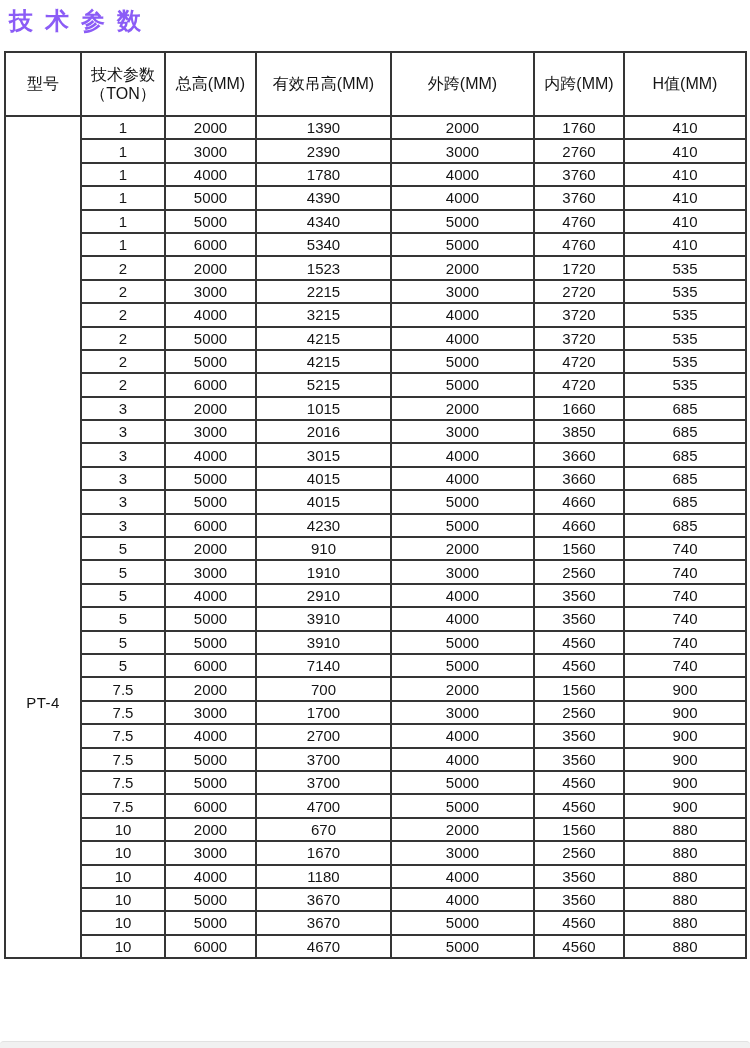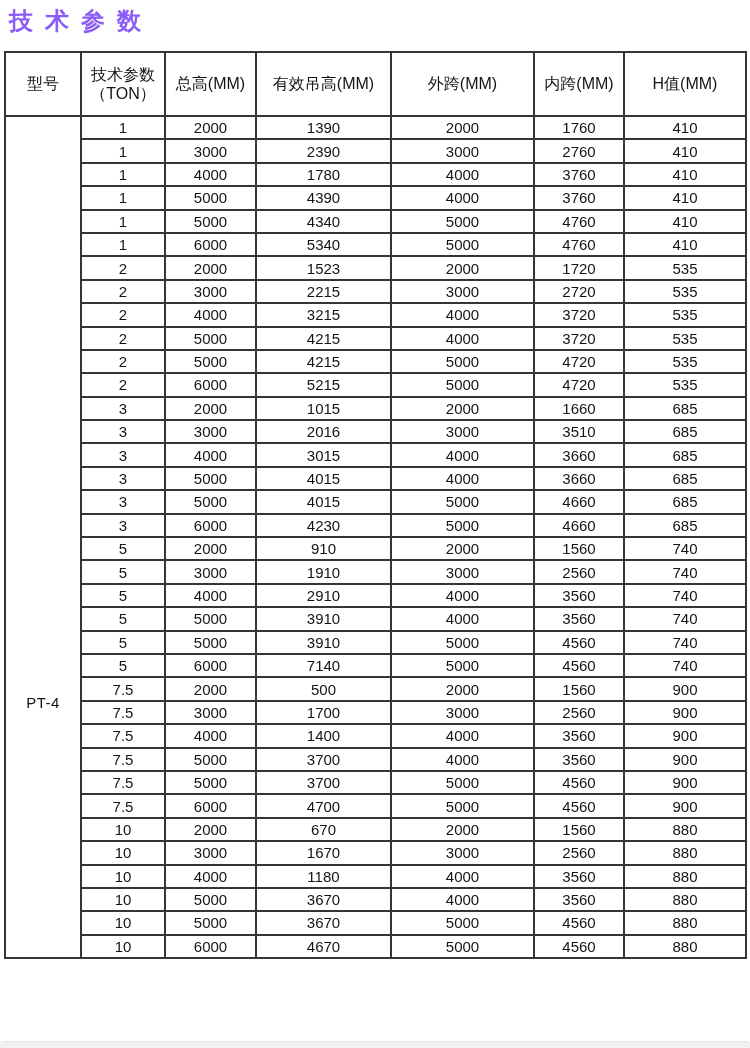--- a/index.html
+++ b/index.html
@@ -206,21 +206,21 @@
           <td>1015</td>
           <td>2000</td>
           <td>1660</td>
           <td>685</td>
         </tr>
         <tr>
           <td>3</td>
           <td>3000</td>
           <td>2016</td>
           <td>3000</td>
-          <td>3510</td>
+          <td>3850</td>
           <td>685</td>
         </tr>
         <tr>
           <td>3</td>
           <td>4000</td>
           <td>3015</td>
           <td>4000</td>
           <td>3660</td>
           <td>685</td>
         </tr>
@@ -292,37 +292,37 @@
           <td>5</td>
           <td>6000</td>
           <td>7140</td>
           <td>5000</td>
           <td>4560</td>
           <td>740</td>
         </tr>
         <tr>
           <td>7.5</td>
           <td>2000</td>
-          <td>500</td>
+          <td>700</td>
           <td>2000</td>
           <td>1560</td>
           <td>900</td>
         </tr>
         <tr>
           <td>7.5</td>
           <td>3000</td>
           <td>1700</td>
           <td>3000</td>
           <td>2560</td>
           <td>900</td>
         </tr>
         <tr>
           <td>7.5</td>
           <td>4000</td>
-          <td>1400</td>
+          <td>2700</td>
           <td>4000</td>
           <td>3560</td>
           <td>900</td>
         </tr>
         <tr>
           <td>7.5</td>
           <td>5000</td>
           <td>3700</td>
           <td>4000</td>
           <td>3560</td>

